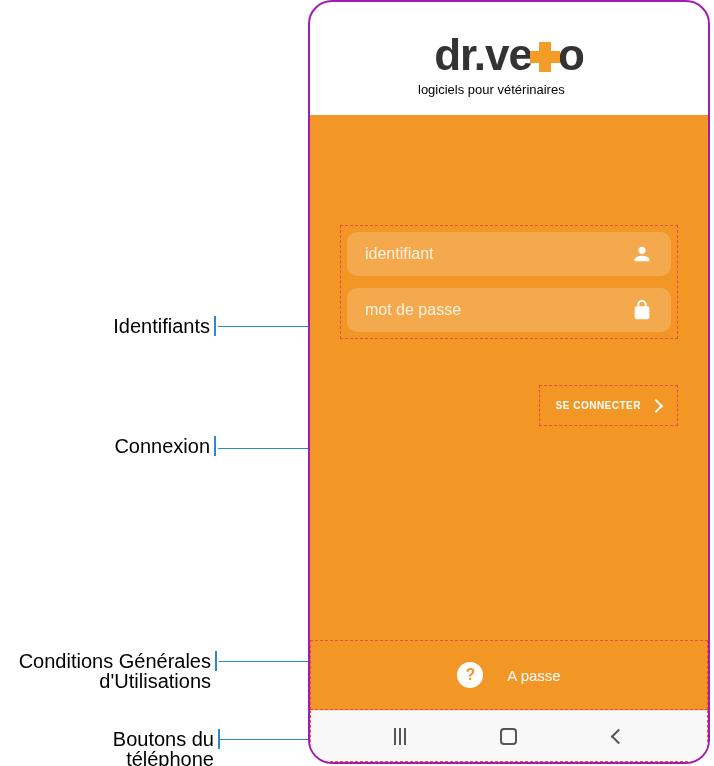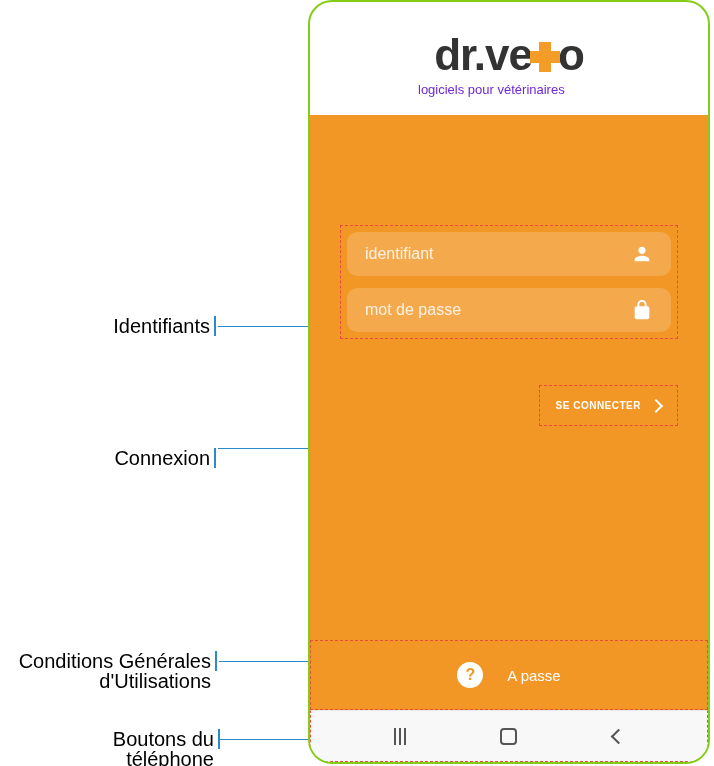--- a/index.html
+++ b/index.html
@@ -11,21 +11,21 @@
       position: relative;
     }
     
     
     .phone-frame {
       position: absolute;
       left: 308px;
       top: 0;
       width: 402px;
       height: 764px;
-      border: 2px solid #84cc16;
+      border: 2px solid #a21caf;
       border-radius: 24px;
       background: #fff;
       overflow: hidden;
       display: flex;
       flex-direction: column;
     }
     
     
     .logo-header {
       padding: 28px 20px 18px;
@@ -59,21 +59,21 @@
       left: 0;
     }
     .logo-plus::after {
       width: 12px;
       height: 30px;
       left: 9px;
       top: 0;
     }
     .logo-tagline {
       font-size: 13px;
-      color: #6d28d9;
+      color: #000000;
       margin-top: 2px;
       text-align: left;
       padding-left: 88px;
     }
     
     
     .login-panel {
       flex: 1;
       background: #f29626;
       margin: 0;
@@ -224,21 +224,21 @@
     }
     .callout-line {
       position: absolute;
       height: 1px;
       background: #2a8acb;
     }
     
     .c1 { left: 60px; top: 316px; width: 156px; }
     .l1 { left: 218px; top: 326px; width: 150px; }
     
-    .c2 { left: 60px; top: 448px; width: 156px; }
+    .c2 { left: 60px; top: 436px; width: 156px; }
     .l2 { left: 218px; top: 448px; width: 330px; }
     
     .c3 { left: 0px; top: 651px; width: 217px; }
     .l3 { left: 219px; top: 661px; width: 260px; }
     
     .c4 { left: 64px; top: 729px; width: 156px; text-align: right; }
     .l4 { left: 218px; top: 739px; width: 100px; }
   </style>
 </head>
 <body>

